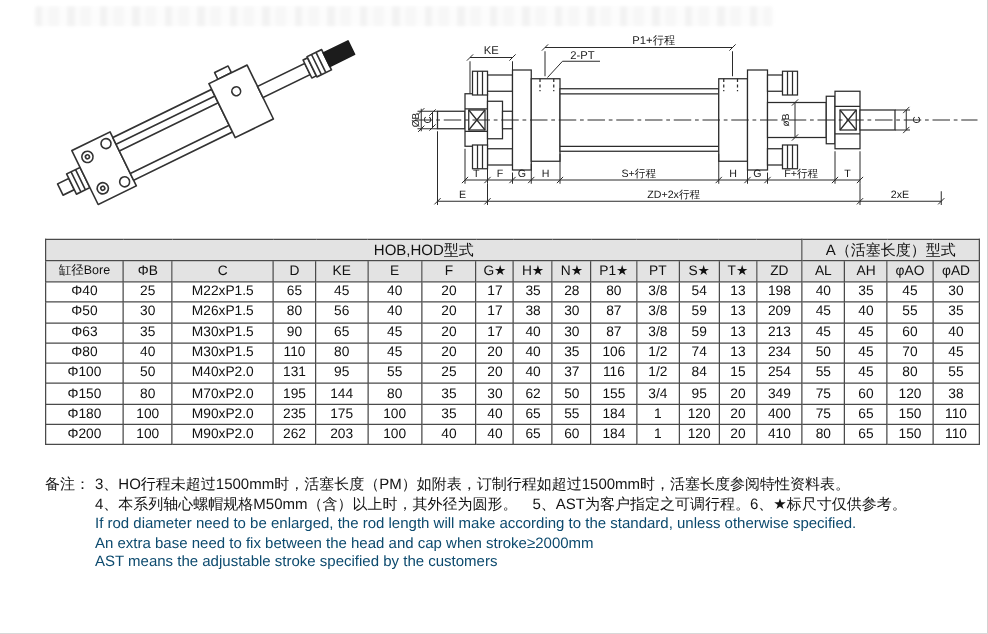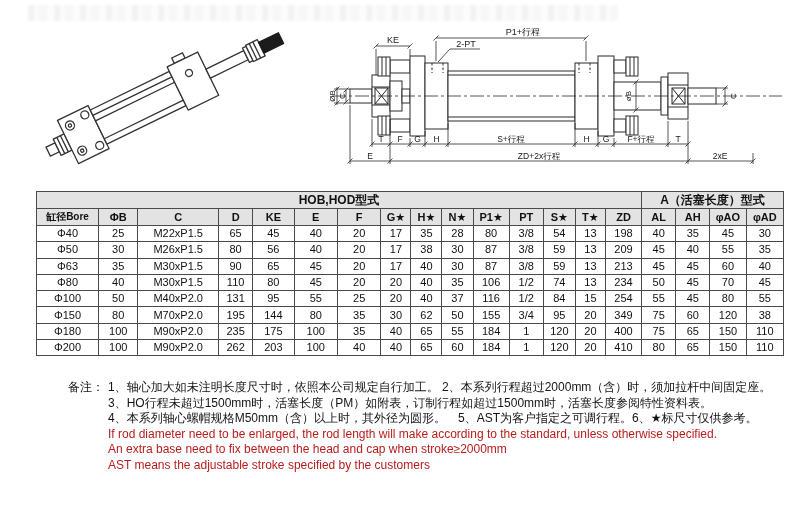--- a/index.html
+++ b/index.html
@@ -22,31 +22,31 @@
 
   .table-wrap{position:absolute;left:36px;top:191px;width:748px;}
   table.spec{
     border-collapse:collapse;table-layout:fixed;width:748px;
     font-size:11px;line-height:1;
   }
   table.spec th,table.spec td{
     border:1px solid var(--table_border);
     padding:0 1px;text-align:center;overflow:hidden;white-space:nowrap;
   }
-  table.spec th{background:var(--header_bg);font-weight:bold;height:16px;font-size:11px;}
+  table.spec th{background:var(--header_bg);font-weight:normal;height:16px;font-size:11px;}
   table.spec tr.grp th{font-size:12px;height:16px;}
   table.spec td{height:15.3px;background:#fff;font-size:11px;}
   table.spec{border:1.5px solid var(--table_border);}
 
   .notes{position:absolute;left:36px;top:380px;width:742px;font-size:12px;line-height:15.6px;color:#141414;}
   .notes-row{display:flex;align-items:flex-start;}
-  .notes-label{flex:0 0 40px;margin-left:32px;}
+  .notes-label{flex:0 0 40px;}
   .notes-lines{flex:1;}
   .note-line{white-space:nowrap;}
-  .note-line.en{letter-spacing:0;color:#b91c1c;}
+  .note-line.en{letter-spacing:0;color:#0c4a6e;}
 </style>
 </head>
 <body>
 
 <div class="canvas">
 
   <div class="watermark"></div>
 
   <svg class="iso-svg" width="300" height="170" viewBox="0 0 300 170">
     <g transform="translate(50,130) rotate(-26)" stroke="#333" stroke-width="1.3" fill="#ffffff" stroke-linejoin="round">
@@ -397,21 +397,20 @@
             <td>110</td>
           </tr>
         </tbody>
     </table>
   </div>
 
   <div class="notes">
     <div class="notes-row">
       <div class="notes-label">备注：</div>
       <div class="notes-lines">
-          <div class="note-line cn">1、轴心加大如未注明长度尺寸时，依照本公司规定自行加工。 2、本系列行程超过2000mm（含）时，须加拉杆中间固定座。</div>
           <div class="note-line cn">3、HO行程未超过1500mm时，活塞长度（PM）如附表，订制行程如超过1500mm时，活塞长度参阅特性资料表。</div>
           <div class="note-line cn">4、本系列轴心螺帽规格M50mm（含）以上时，其外径为圆形。　5、AST为客户指定之可调行程。6、★标尺寸仅供参考。</div>
           <div class="note-line en">If rod diameter need to be enlarged, the rod length will make according to the standard, unless otherwise specified.</div>
           <div class="note-line en">An extra base need to fix between the head and cap when stroke≥2000mm</div>
           <div class="note-line en">AST means the adjustable stroke specified by the customers</div>
         </div>
     </div>
   </div>
 
 </div>

